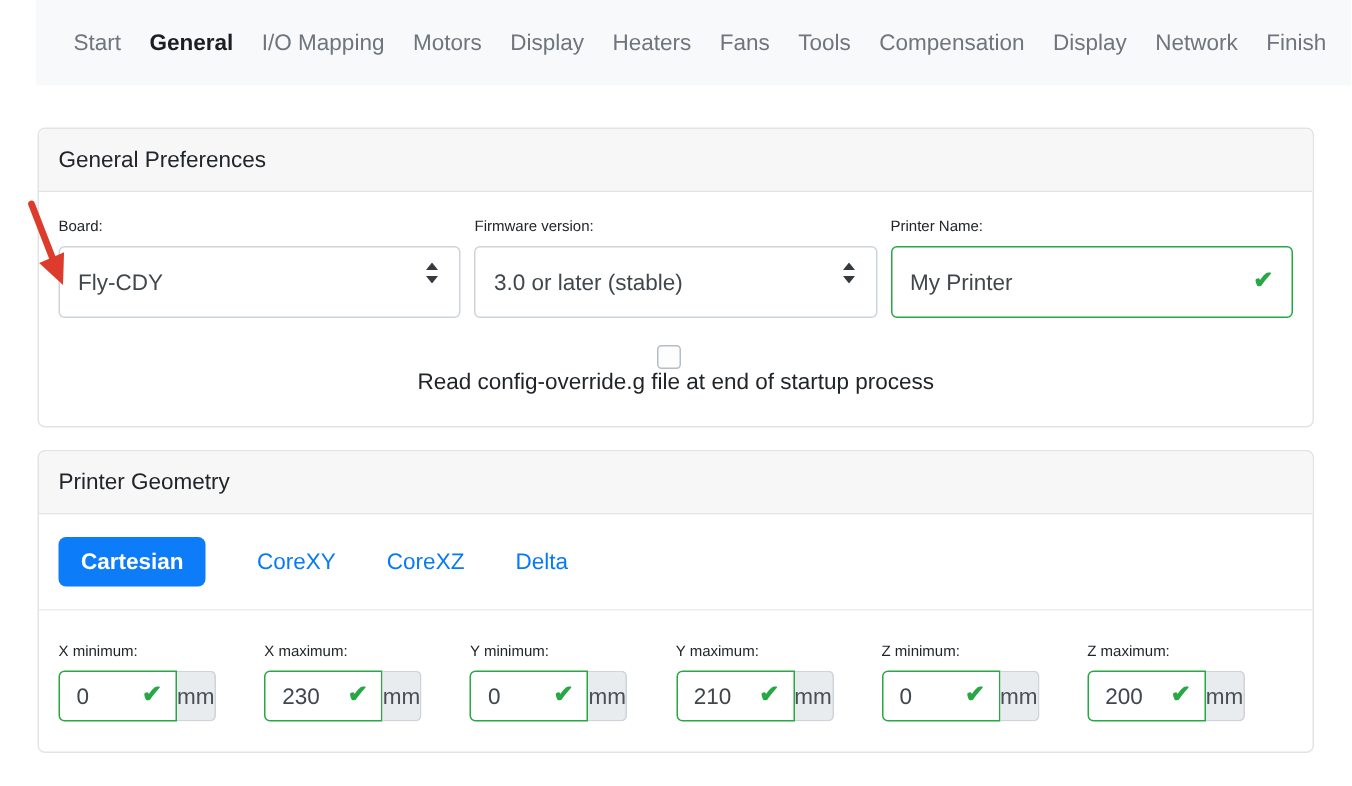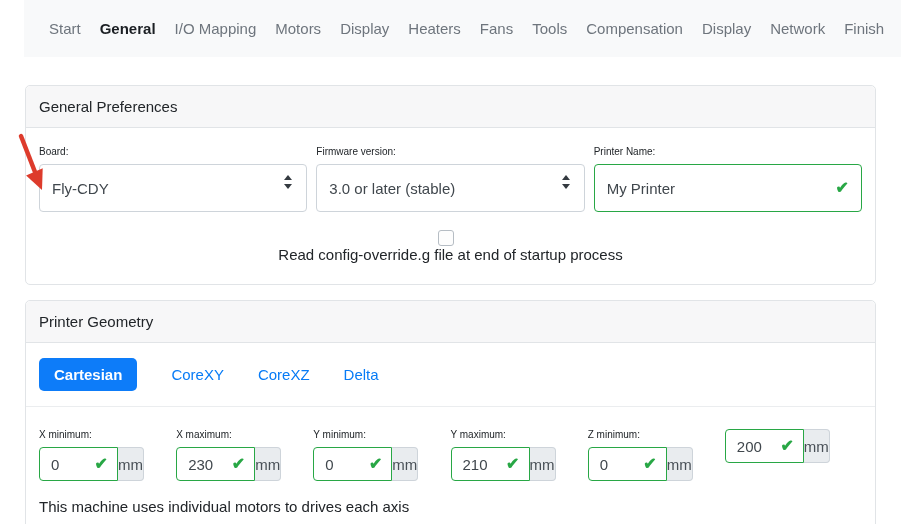--- a/index.html
+++ b/index.html
@@ -206,30 +206,30 @@
           <label class="field-label">Z minimum:</label>
           <div class="input-group">
             <div class="ig-input">
               <span>0</span>
               <span class="check">✔</span>
             </div>
             <div class="ig-addon">mm</div>
           </div>
         </div>
         <div class="geo-col">
+          <label class="field-label">Z maximum:</label>
           <div class="input-group">
             <div class="ig-input">
               <span>200</span>
               <span class="check">✔</span>
             </div>
             <div class="ig-addon">mm</div>
           </div>
         </div>
       </div>
-      <div class="note">This machine uses individual motors to drives each axis</div>
     </div>
   </section>
 
 </div>
 
 <svg class="arrow-svg" width="40" height="64" viewBox="0 0 40 64">
   <line x1="8" y1="4" x2="22" y2="40" stroke="#dd3b2c" stroke-width="4.5" stroke-linecap="round"></line>
   <polygon points="29,58 29.7,36.2 13.1,43.4" fill="#dd3b2c"></polygon>
 </svg>
 

